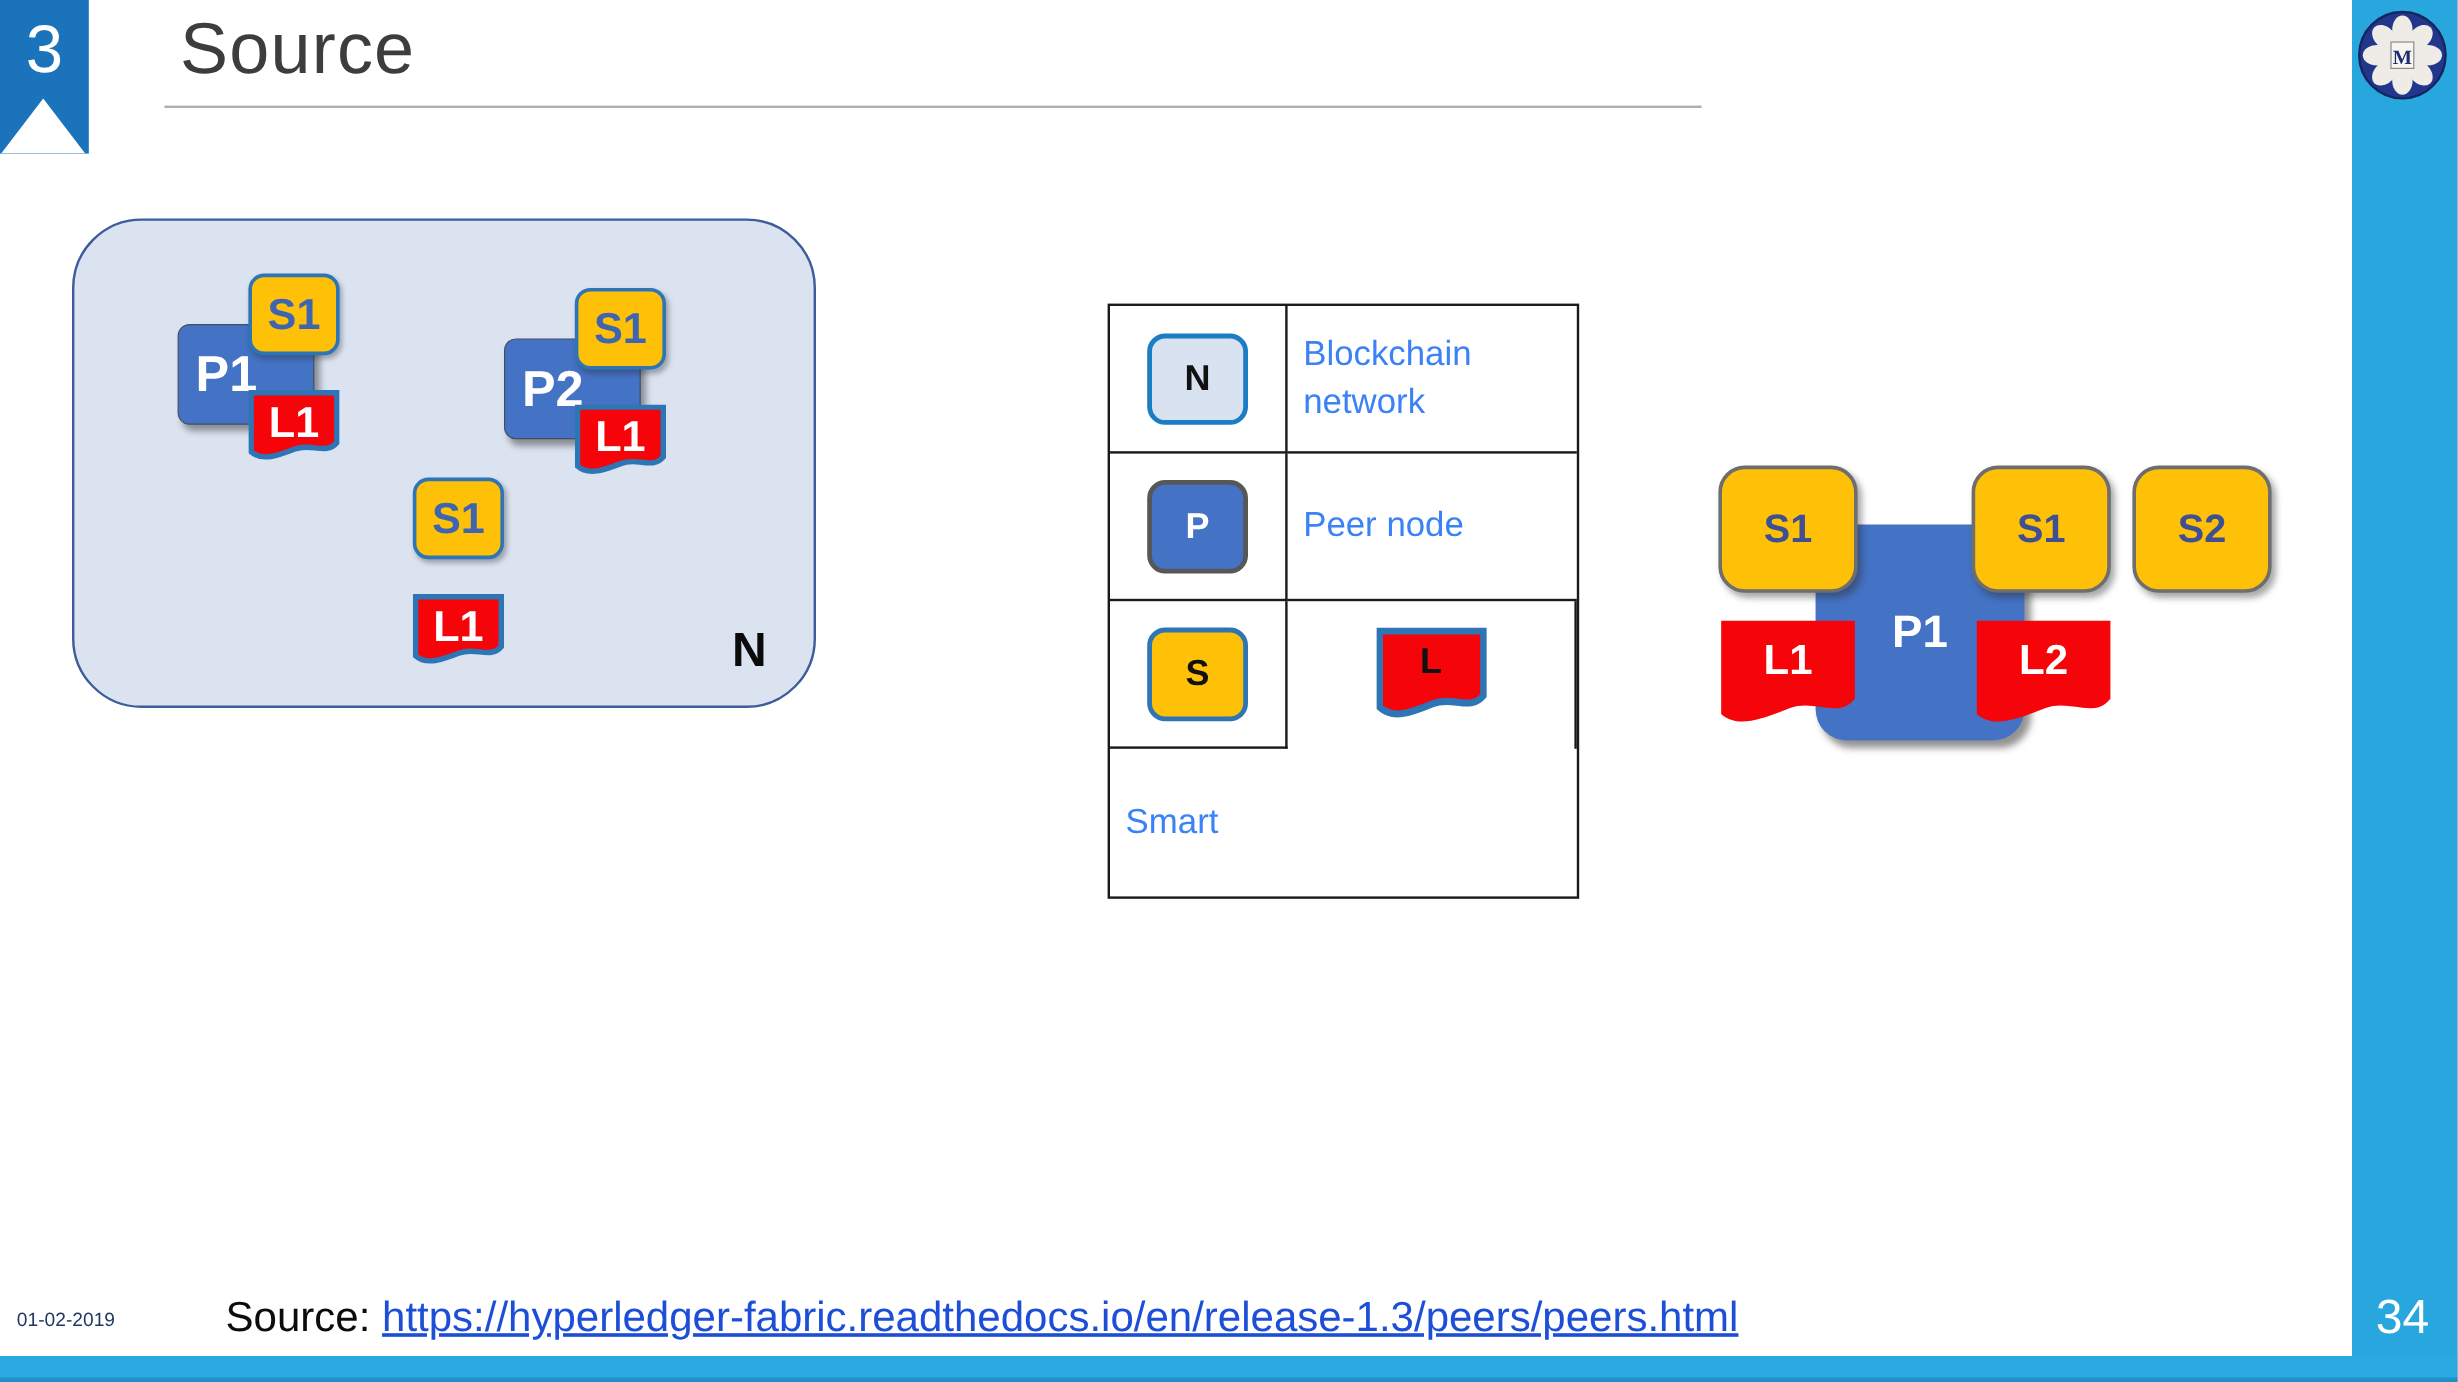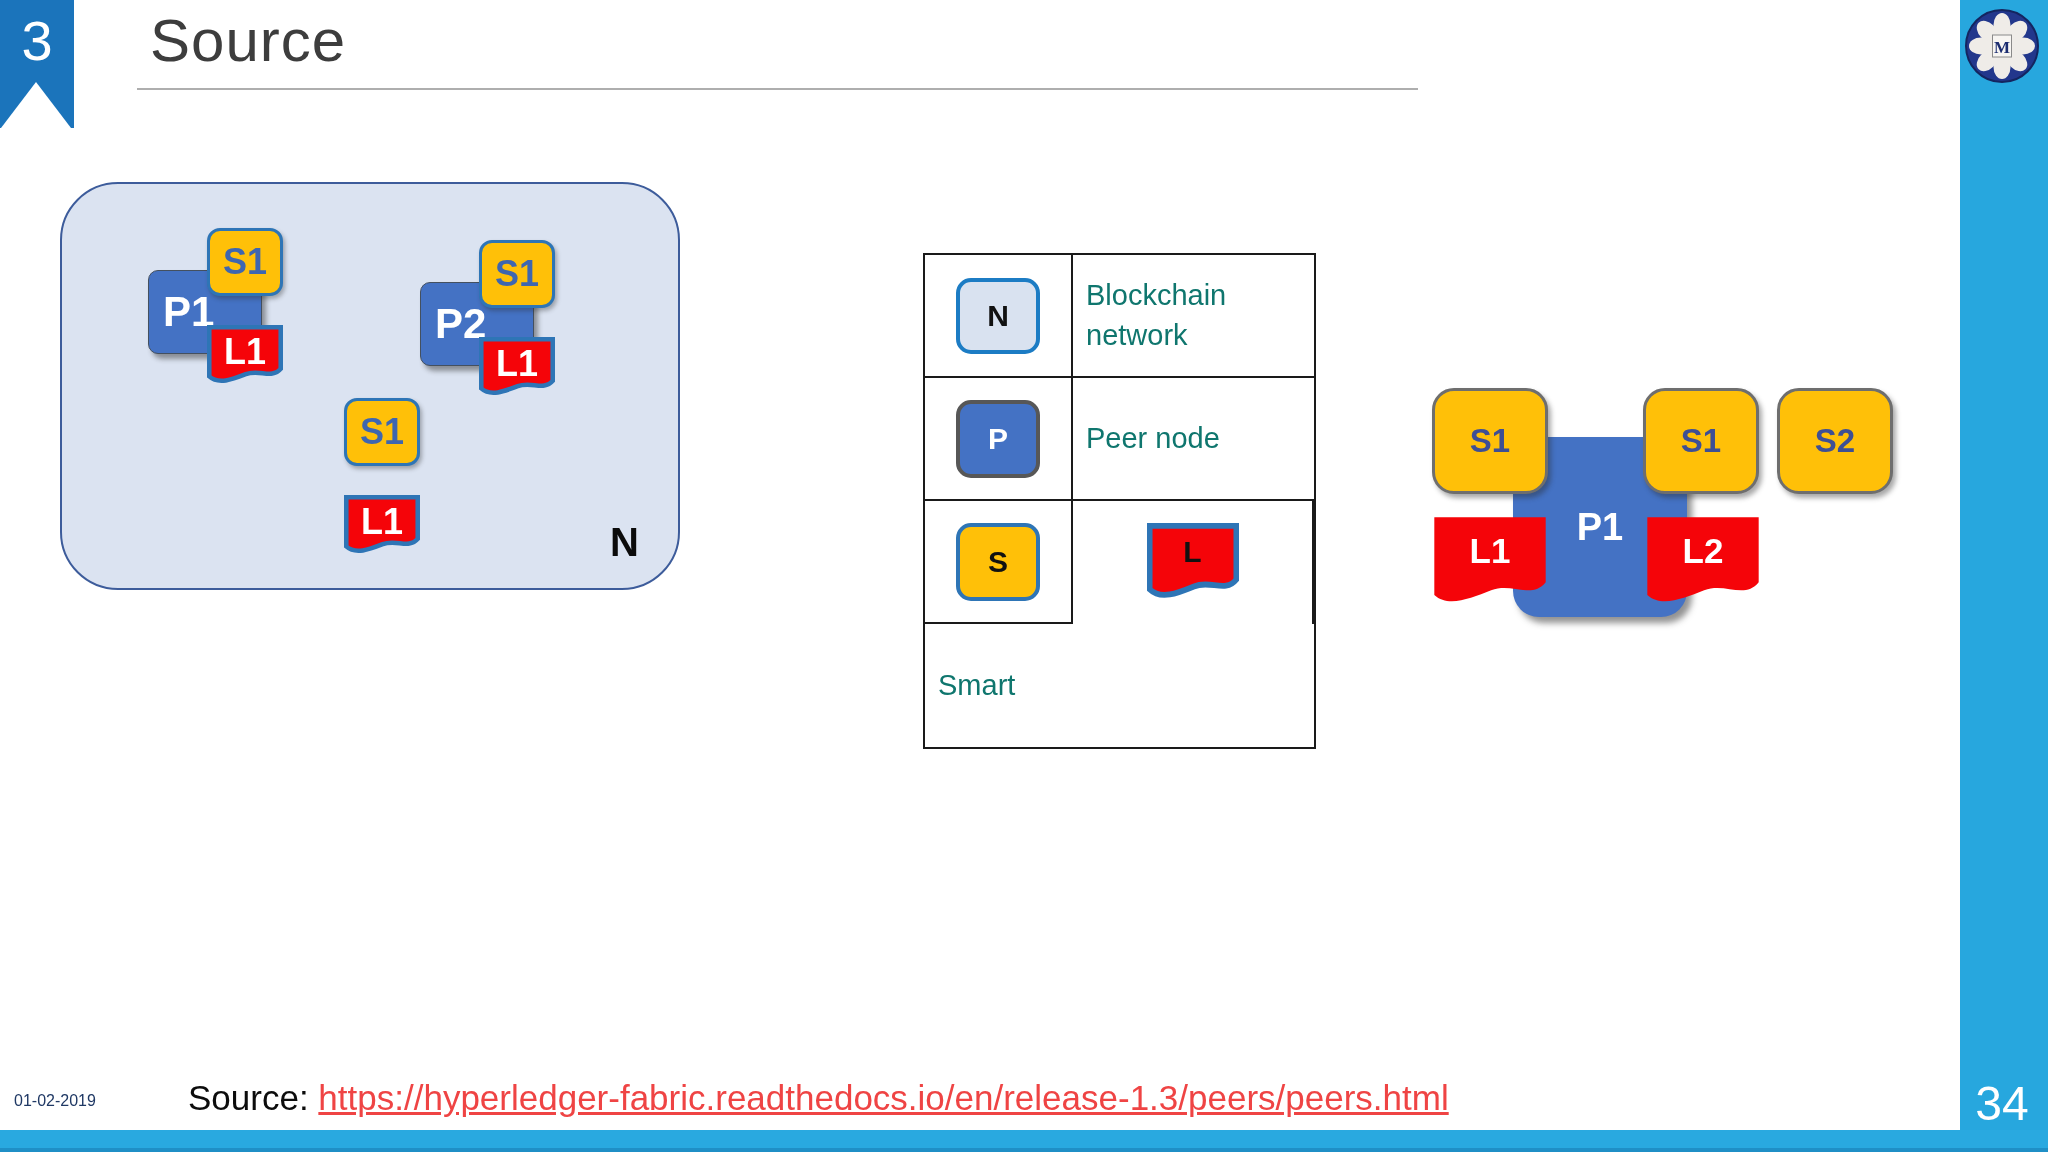--- a/index.html
+++ b/index.html
@@ -4,21 +4,21 @@
 <style>
   html,body{margin:0;padding:0;background:#888;}
   #canvas{position:relative;width:2048px;height:1152px;background:#ffffff;overflow:hidden;
           font-family:"Liberation Sans",sans-serif;}
 
   
   .right-bar{position:absolute;left:1960px;top:0;width:88px;height:1152px;background:#27A7DE;}
   .bottom-bar{position:absolute;left:0;top:1130px;width:2048px;height:22px;background:#29A9E0;
               border-bottom:4px solid #1f8fc6;box-sizing:border-box;}
   .page-num{position:absolute;left:1960px;top:1076px;width:84px;text-align:center;
-            color:#fff;font-size:48px;font-weight:400;}
+            color:#fff;font-size:40px;font-weight:400;}
 
   .badge{position:absolute;left:0;top:0;width:74px;height:128px;background:#1B74BB;}
   .badge .num{position:absolute;top:8px;left:0;width:100%;text-align:center;
               color:#fff;font-size:56px;font-weight:400;}
   .badge svg{position:absolute;left:0;bottom:0;}
 
   .title{position:absolute;left:150px;top:6px;font-size:60px;font-weight:300;
          color:#3d3d3d;letter-spacing:1px;}
   .title-rule{position:absolute;left:137px;top:88px;width:1281px;height:2px;background:#aeaeae;}
 
@@ -46,21 +46,21 @@
 
   
   .legend{position:absolute;left:923px;top:253px;width:393px;height:496px;
           display:grid;grid-template-columns:148px 1fr;grid-template-rows:repeat(4,1fr);
           border:2px solid #1a1a1a;box-sizing:border-box;background:#fff;}
   .legend .cell{border-right:2px solid #1a1a1a;border-bottom:2px solid #1a1a1a;
                 display:flex;align-items:center;}
   .legend .cell.icon-cell{justify-content:center;}
   .legend .cell.last-row{border-bottom:none;}
   .legend .cell.text-cell{border-right:none;padding-left:13px;padding-right:6px;
-                          font-size:29px;color:#0f766e;line-height:1.35;}
+                          font-size:29px;color:#3b82f6;line-height:1.35;}
   .key-n{width:84px;height:76px;background:#D9E2F0;border:4px solid #1C7CC4;border-radius:15px;
          box-sizing:border-box;display:flex;align-items:center;justify-content:center;
          font-size:30px;font-weight:700;color:#111;}
   .key-p{width:84px;height:78px;background:#4472C4;border:4px solid #575757;border-radius:15px;
          box-sizing:border-box;display:flex;align-items:center;justify-content:center;
          font-size:30px;font-weight:700;color:#fff;}
   .key-s{width:84px;height:78px;background:#FFC008;border:4px solid #2E75B6;border-radius:15px;
          box-sizing:border-box;display:flex;align-items:center;justify-content:center;
          font-size:30px;font-weight:700;color:#111;}
   .key-l{position:relative;width:92px;height:80px;}
@@ -85,21 +85,21 @@
   .pd .fd{position:absolute;top:127px;width:116px;height:95px;}
   .pd .fd svg{position:absolute;left:0;top:0;width:100%;height:100%;}
   .pd .fd span{position:absolute;left:0;top:16px;width:100%;text-align:center;
                color:#fff;font-weight:700;font-size:35px;}
   .pd .fd.f-left{left:0;}
   .pd .fd.f-right{left:213px;}
 
   
   .date{position:absolute;left:14px;top:1092px;font-size:16px;color:#1F3864;}
   .source-line{position:absolute;left:188px;top:1078px;font-size:35px;color:#0c0c0c;}
-  .source-line a{color:#ef4444;text-decoration:underline;cursor:pointer;}
+  .source-line a{color:#1d4ed8;text-decoration:underline;cursor:pointer;}
 </style>
 </head>
 <body>
 
 <div id="canvas">
 
   <div class="right-bar"></div>
   <div class="bottom-bar"></div>
   <div class="page-num">34</div>
 

